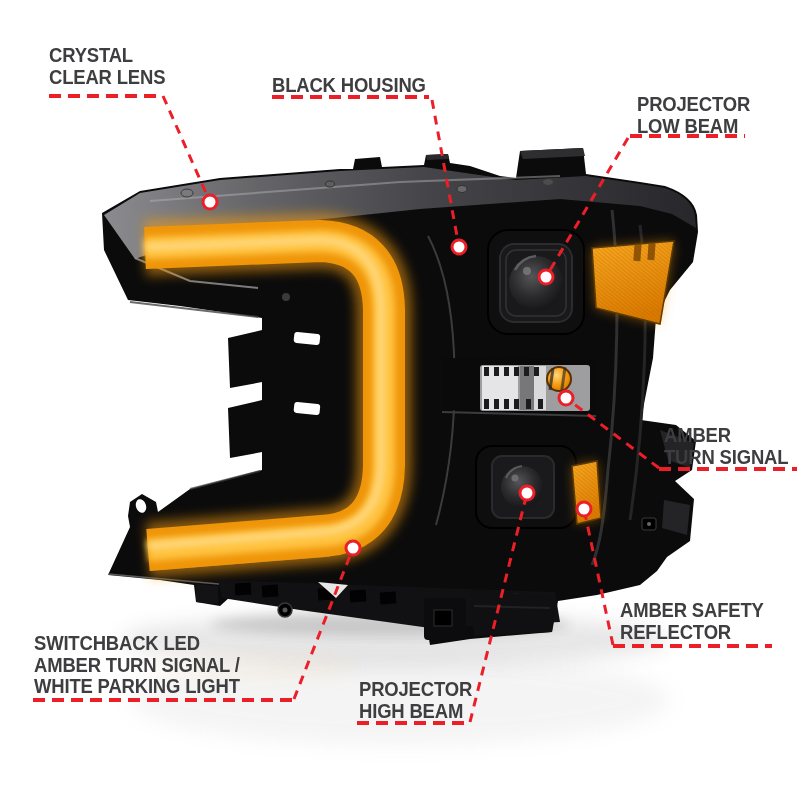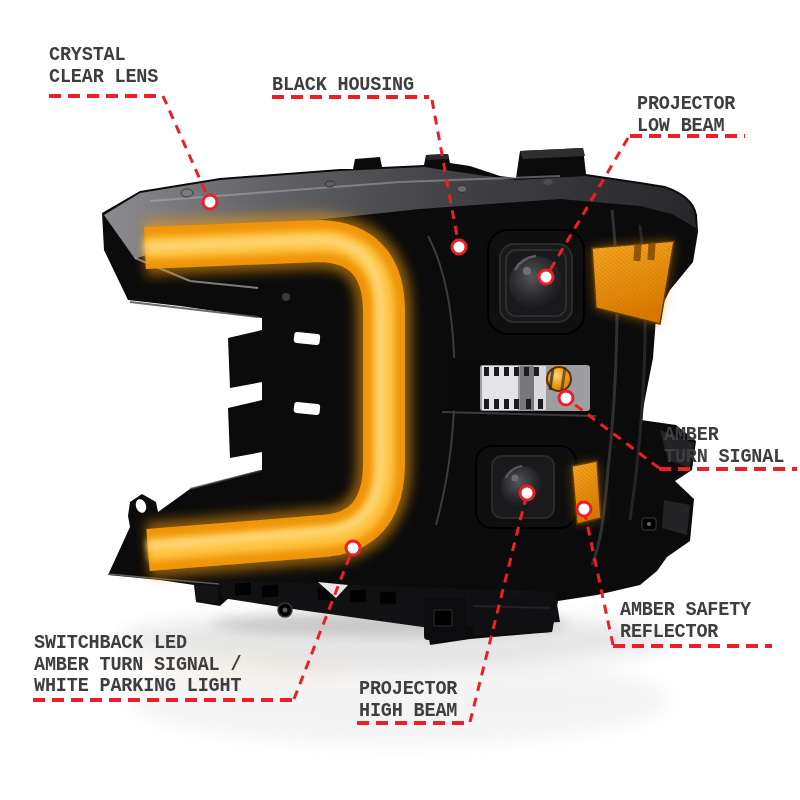--- a/index.html
+++ b/index.html
@@ -6,21 +6,21 @@
     --accent:#ec1e28;
     --label:#3e3e40;
     --bg:#ffffff;
     --amber:#f59b10;
     --amber-bright:#ffc341;
   }
   html,body{margin:0;padding:0;background:#eee;}
   .stage{
     position:relative;width:800px;height:800px;margin:0 auto;
     background:var(--bg);overflow:hidden;
-    font-family:Liberation Mono, monospace;
+    font-family:Liberation Sans, sans-serif;
   }
   .art{position:absolute;left:0;top:0;width:800px;height:800px;}
   .callout-label{
     position:absolute;
     color:var(--label);
     font-weight:700;
     font-size:21px;
     line-height:21.5px;
     letter-spacing:-0.2px;
     white-space:nowrap;

